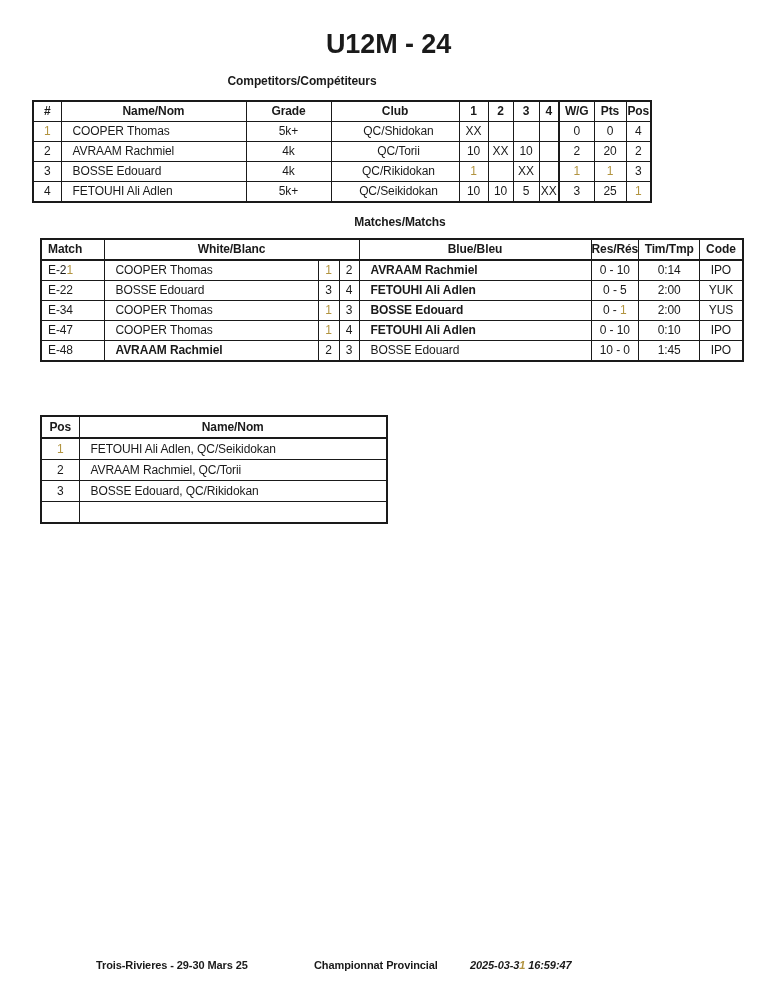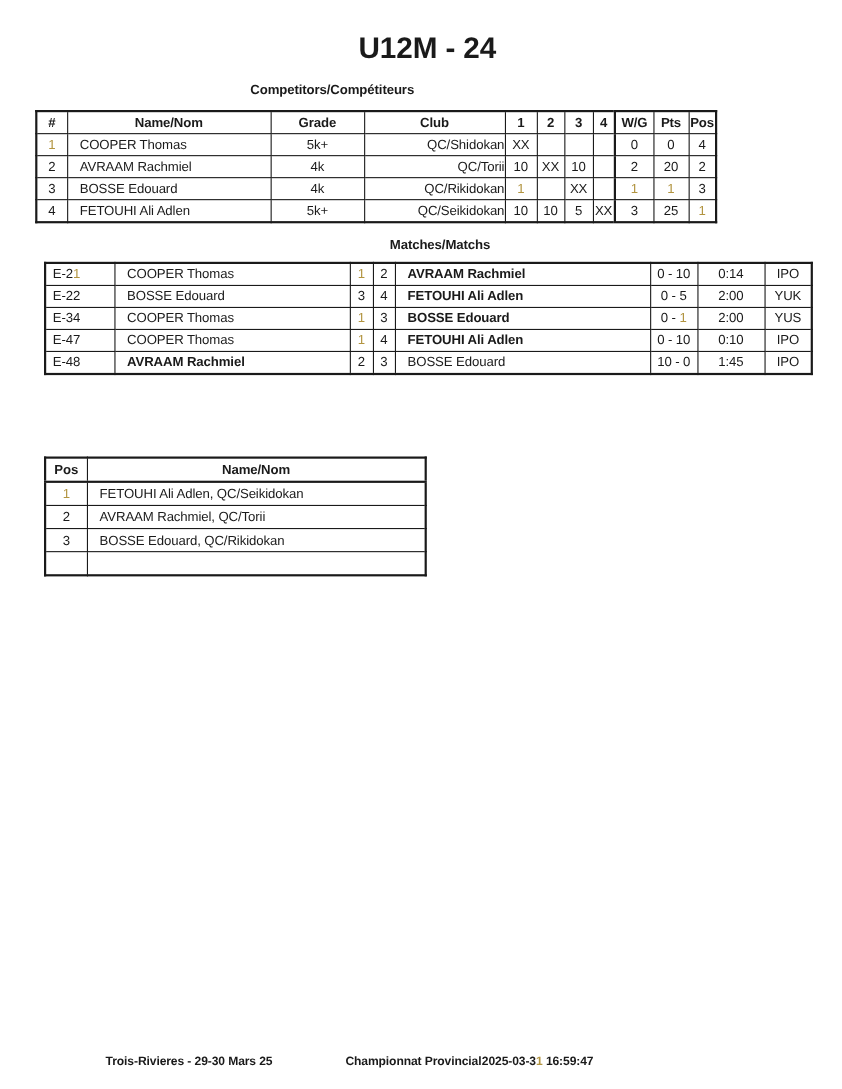--- a/index.html
+++ b/index.html
@@ -29,25 +29,25 @@
   th{font-weight:bold;}
   #comp-table{left:32px;top:100px;}
   #match-table{left:40px;top:238px;}
   #res-table{left:40px;top:415px;}
   #res-table td,#res-table th{height:20px;line-height:20px;}
   #match-table th,#res-table th{border-bottom:2px solid #1a1a1a;}
   .thickL{border-left:2px solid #1a1a1a !important;}
   .C{text-align:center;}
   .L{text-align:left;padding-left:11px;}
   .pl6{text-align:left;padding-left:6px;}
-  .pl7{text-align:right;padding-left:7px;margin-left:42px;}
+  .pl7{text-align:center;padding-left:7px;margin-left:42px;}
   .bold{font-weight:bold;}
   .gold1{color:var(--gold,#b29440);}
   .footer-span{position:absolute;top:959px;font-size:11px;font-weight:bold;line-height:1.1;}
-  #f1{left:96px;} #f2{left:314px;} #f3{left:438px;}
+  #f1{left:96px;} #f2{left:314px;} #f3{left:470px;font-style:italic;}
 </style>
 </head>
 <body>
 
 <div class="abs title">U12M - 24</div>
 
 <div class="heading" id="h-comp">Competitors/Compétiteurs</div>
 
 <table id="comp-table">
   <colgroup>
@@ -139,20 +139,28 @@
     <col style="width:63px">
       <col style="width:214px">
       <col style="width:21px">
       <col style="width:20px">
     <col style="width:232px">
       <col style="width:43px">
       <col style="width:61px">
       <col style="width:43px">
   </colgroup>
   <tbody>
+      <tr>
+    <th class="pl6">Match</th>
+    <th class="C" colspan="3">White/Blanc</th>
+    <th class="C">Blue/Bleu</th>
+    <th class="C">Res/Rés</th>
+    <th class="C">Tim/Tmp</th>
+    <th class="C">Code</th>
+  </tr>
   <tr>
     <td class="pl6">E-2<span class="gold1">1</span></td>
     <td class="L">COOPER Thomas</td>
     <td class="C"><span class="gold1">1</span></td>
     <td class="C">2</td>
     <td class="L bold">AVRAAM Rachmiel</td>
     <td class="C">0 - 10</td>
     <td class="C">0:14</td>
     <td class="C">IPO</td>
   </tr>

